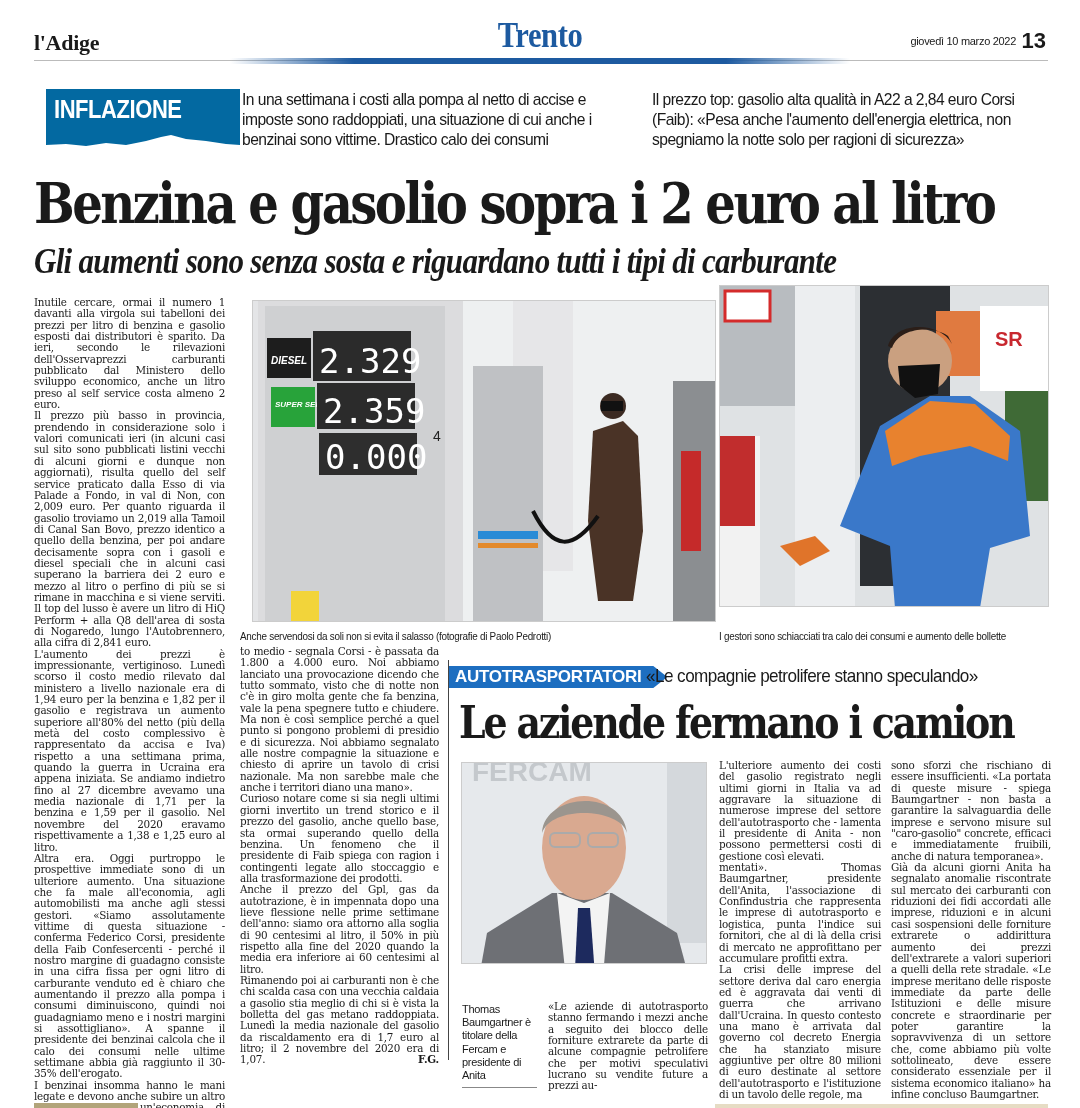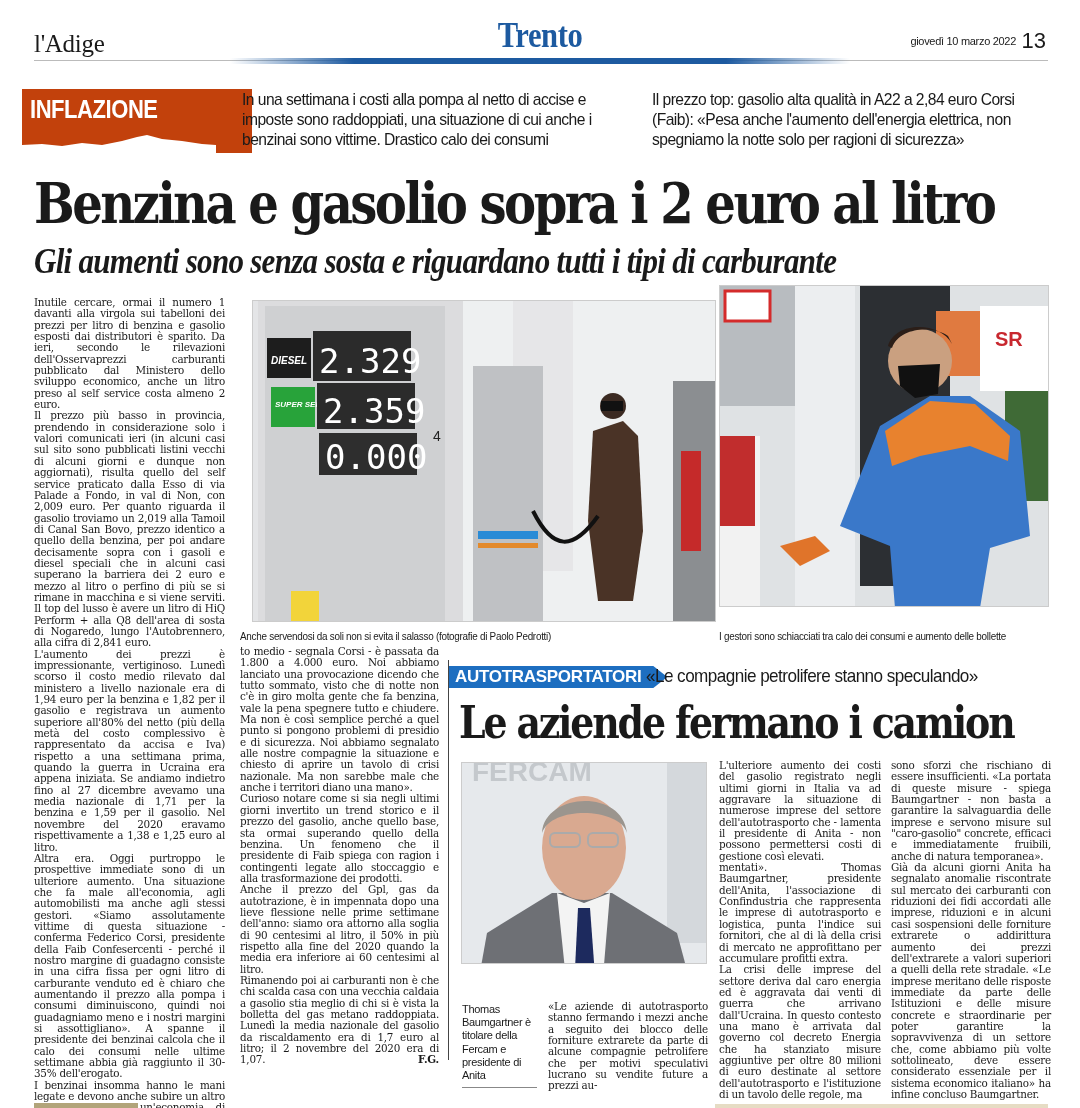--- a/index.html
+++ b/index.html
@@ -1,28 +1,28 @@
 <!DOCTYPE html>
 <html><head>
 <meta charset="utf-8">
 <style>
   * { box-sizing: border-box; margin: 0; padding: 0; }
   body { width: 1080px; height: 1108px; background: #fff; position: relative; overflow: hidden; color: #1a1a1a; font-family: "DejaVu Serif", serif; }
   .abs { position: absolute; }
 
   
-  .brand { left: 34px; top: 30px; font-family: "Liberation Serif", serif; font-weight: normal; font-size: 25px; letter-spacing: -0.3px; }
+  .brand { left: 34px; top: 30px; font-family: "Liberation Serif", serif; font-weight: bold; font-size: 22px; letter-spacing: -0.3px; }
   .section { left: 0; width: 1080px; top: 14px; text-align: center; font-family: "Liberation Serif", serif; font-weight: bold; font-size: 36px; color: #1d5aa0; letter-spacing: -0.5px; transform: scaleX(0.85); }
   .date { right: 64px; top: 35px; font-family: "Liberation Sans", sans-serif; font-size: 11px; letter-spacing: -0.3px; }
-  .pagenum { right: 34px; top: 28px; font-family: "Liberation Sans", sans-serif; font-weight: normal; font-size: 22px; }
+  .pagenum { right: 34px; top: 28px; font-family: "Liberation Sans", sans-serif; font-weight: bold; font-size: 22px; }
   .rule { left: 34px; width: 1014px; top: 60px; height: 1px; background: #bbb; }
   .rule-grad { left: 230px; width: 620px; top: 58px; height: 6px; background: linear-gradient(90deg, rgba(29,90,160,0) 0%, #1d5aa0 20%, #1d5aa0 80%, rgba(29,90,160,0) 100%); }
 
   
-  .kicker { left: 22px; top: 89px; width: 230px; height: 64px; background: #c2410c; overflow: hidden; }
+  .kicker { left: 46px; top: 89px; width: 194px; height: 64px; background: #0369a1; overflow: hidden; }
   .kicker span { position: absolute; left: 8px; top: 6px; color: #fff; font-family: "Liberation Sans", sans-serif; font-weight: bold; font-size: 25px; letter-spacing: -0.5px; transform: scaleX(0.88); transform-origin: left; }
   .kicker svg { position: absolute; left: 0; bottom: 0; }
   .summary { top: 90px; font-family: "Liberation Sans", sans-serif; font-size: 17px; line-height: 20px; letter-spacing: -0.6px; transform: scaleX(0.92); transform-origin: left; }
   .summary.s1 { left: 242px; width: 420px; }
   .summary.s2 { left: 652px; width: 440px; }
 
   
   .headline { left: 34px; top: 168px; width: 1014px; font-family: "DejaVu Serif", serif; font-size: 56px; line-height: 70px; letter-spacing: -3px; transform: scaleX(0.86); transform-origin: left; white-space: nowrap; }
   .subhead { left: 34px; top: 240px; font-family: "Liberation Serif", serif; font-style: italic; font-size: 36px; letter-spacing: -0.8px; transform: scaleX(0.86); transform-origin: left; white-space: nowrap; }
 

